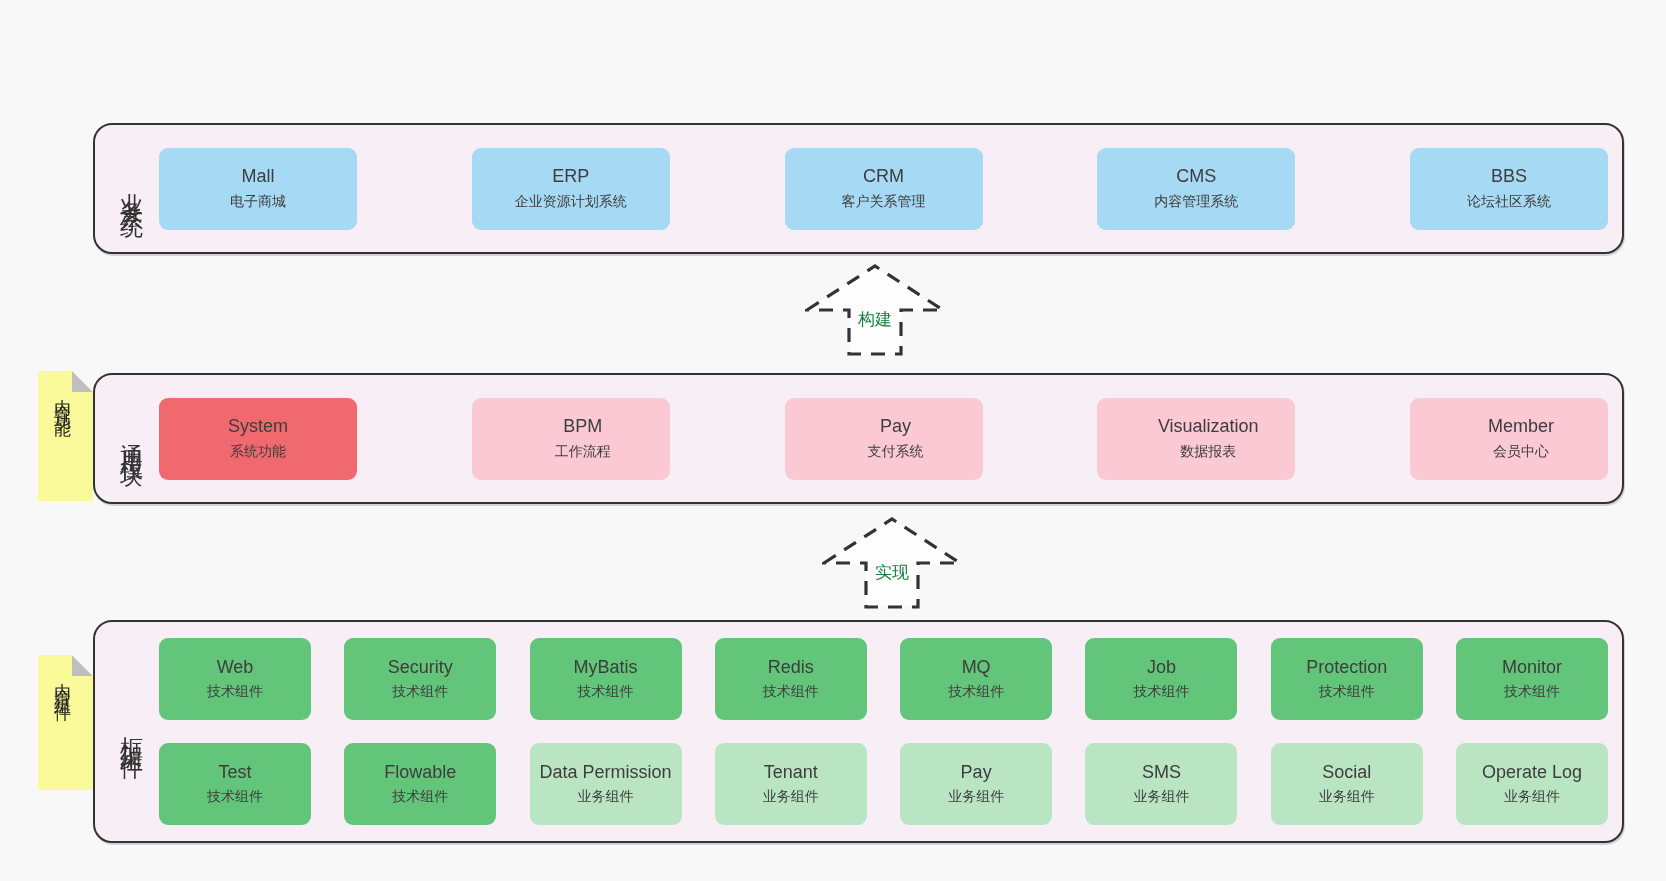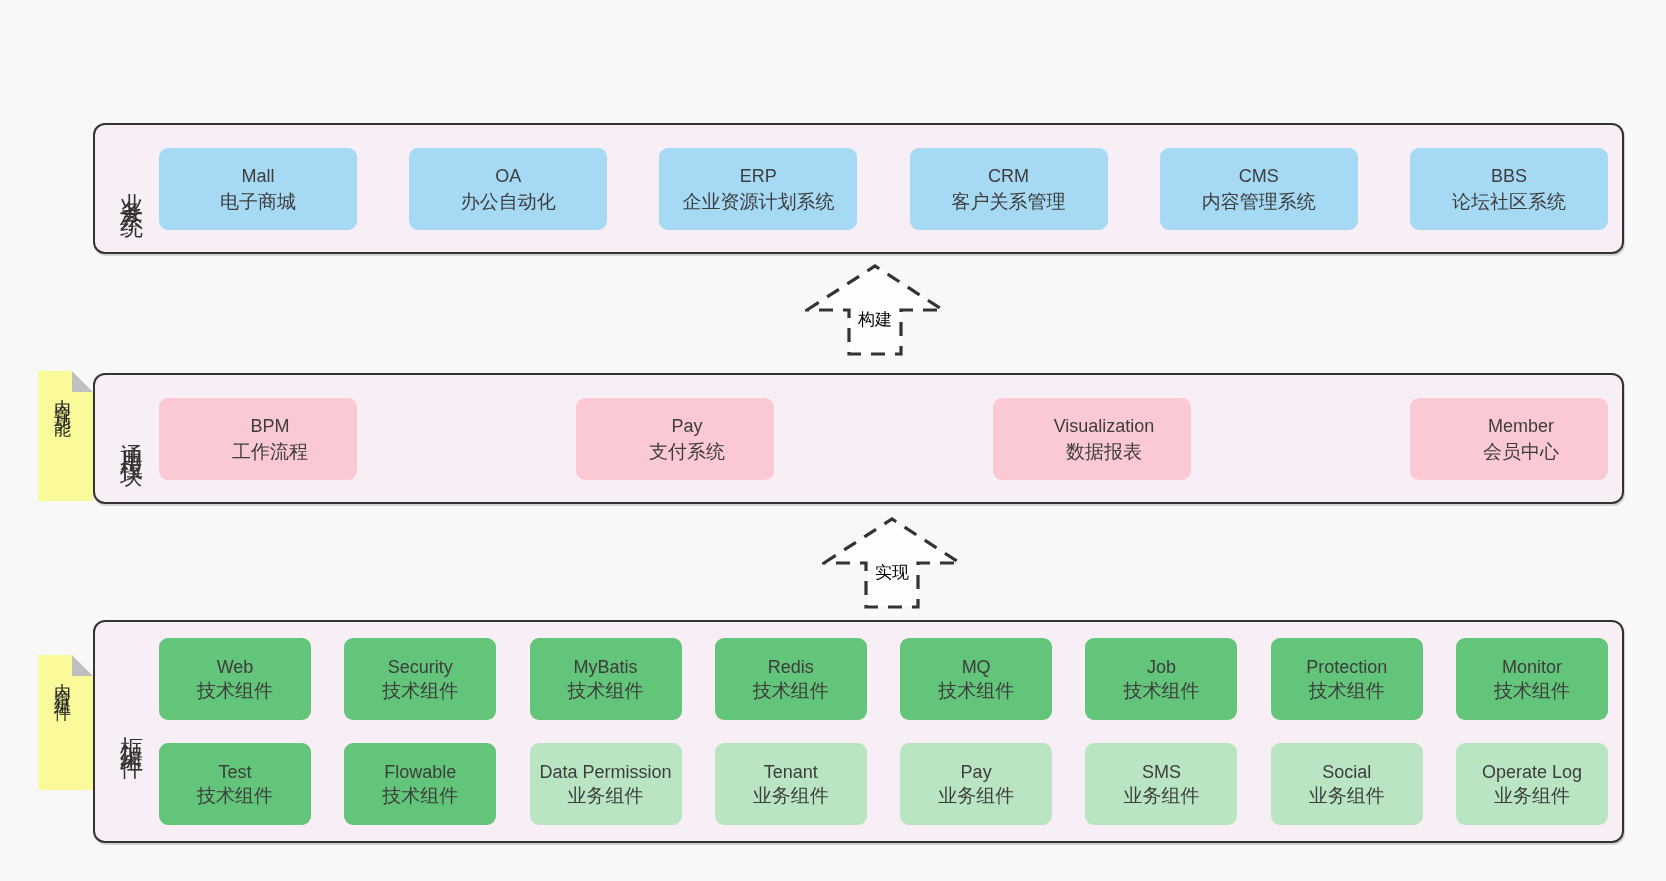--- a/index.html
+++ b/index.html
@@ -4,21 +4,21 @@
 <style>
   html,body { margin:0; padding:0; }
   body {
     width:1666px; height:881px; position:relative;
     background:#f8f8f8; overflow:hidden;
     font-family:"Liberation Sans","DejaVu Sans",sans-serif;
     color:#3d3d3d;
   }
   .layer {
     position:absolute; left:93px; width:1531px; box-sizing:border-box;
-    background:#f8eef6; border:2px solid #333; border-radius:12px;
+    background:#f8eef6; border:2px solid #333; border-radius:19px;
     display:flex; align-items:center; z-index:2;
     box-shadow:1px 2px 0 rgba(0,0,0,0.15);
   }
   .layer-top    { top:123px; height:131px; }
   .layer-mid    { top:373px; height:131px; }
   .layer-bottom { top:620px; height:223px; }
   .side-label {
     flex:none; margin-left:16px; width:42px; text-align:center;
     writing-mode:vertical-lr; text-orientation:upright;
     font-size:23px; letter-spacing:7px; line-height:42px; color:#333;
@@ -33,21 +33,21 @@
   }
   .row { display:flex; justify-content:space-between; }
   .box {
     box-sizing:border-box; border-radius:9px;
     display:flex; flex-direction:column; justify-content:center; align-items:center;
     text-align:center; line-height:25px;
   }
   .box-wide  { width:198px; height:82px; }
   .box-small { width:152px; height:82px; line-height:24px; }
   .box .en { font-size:18px; }
-  .box .zh { font-size:19px; }
+  .box .zh { font-size:14px; }
   .blue       { background:#a6d9f3; }
   .red        { background:#f0696e; }
   .pink       { background:#fac9d3;padding-left:24px; }
   .green      { background:#62c579; }
   .lightgreen { background:#b9e5c3; }
 
   .sticky {
     position:absolute; left:38px; width:55px; box-sizing:border-box;
     background:#fafa9b; z-index:1;
     clip-path:polygon(0 0, calc(100% - 21px) 0, 100% 21px, 100% 100%, 0 100%);
@@ -63,21 +63,21 @@
     writing-mode:vertical-lr; text-orientation:upright;
     font-size:17px; letter-spacing:7px; color:#222; transform:translateX(-3px);
   }
 
   .arrow { position:absolute; width:140px; height:92px; z-index:1; }
   .arrow-1 { left:805px; top:264px; }
   .arrow-2 { left:822px; top:517px; }
   .arrow svg { display:block; }
   .arrow-label {
     position:absolute; left:50%; top:44px; transform:translateX(-50%);
-    background:#fdfdfd; padding:0 3px; font-size:17px; color:#000000;
+    background:#fdfdfd; padding:0 3px; font-size:17px; color:#15803d;
     white-space:nowrap;
   }
 </style>
 </head>
 <body>
 
 <div class="sticky sticky-mid">
   <span class="fold"></span>
   <span class="sticky-text">内置功能</span>
 </div>
@@ -85,24 +85,20 @@
   <span class="fold"></span>
   <span class="sticky-text">内置组件</span>
 </div>
 
 <div class="layer layer-top">
   <div class="side-label">业务系统</div>
   <div class="boxes">
     <div class="box box-wide blue">
       <span class="en">Mall</span>
       <span class="zh">电子商城</span>
-    </div>
-    <div class="box box-wide blue">
-      <span class="en">OA</span>
-      <span class="zh">办公自动化</span>
     </div>
     <div class="box box-wide blue">
       <span class="en">ERP</span>
       <span class="zh">企业资源计划系统</span>
     </div>
     <div class="box box-wide blue">
       <span class="en">CRM</span>
       <span class="zh">客户关系管理</span>
     </div>
     <div class="box box-wide blue">
@@ -119,20 +115,24 @@
 <div class="arrow arrow-1">
   <svg width="140" height="92" viewBox="0 0 140 92">
     <path d="M2,46 L70,2 L138,46 L96,46 L96,90 L44,90 L44,46 Z" fill="#fdfdfd" stroke="#333" stroke-width="3.2" stroke-dasharray="14 10"></path>
   </svg>
   <span class="arrow-label">构建</span>
 </div>
 
 <div class="layer layer-mid">
   <div class="side-label">通用模块</div>
   <div class="boxes">
+    <div class="box box-wide red">
+      <span class="en">System</span>
+      <span class="zh">系统功能</span>
+    </div>
     <div class="box box-wide pink">
       <span class="en">BPM</span>
       <span class="zh">工作流程</span>
     </div>
     <div class="box box-wide pink">
       <span class="en">Pay</span>
       <span class="zh">支付系统</span>
     </div>
     <div class="box box-wide pink">
       <span class="en">Visualization</span>

